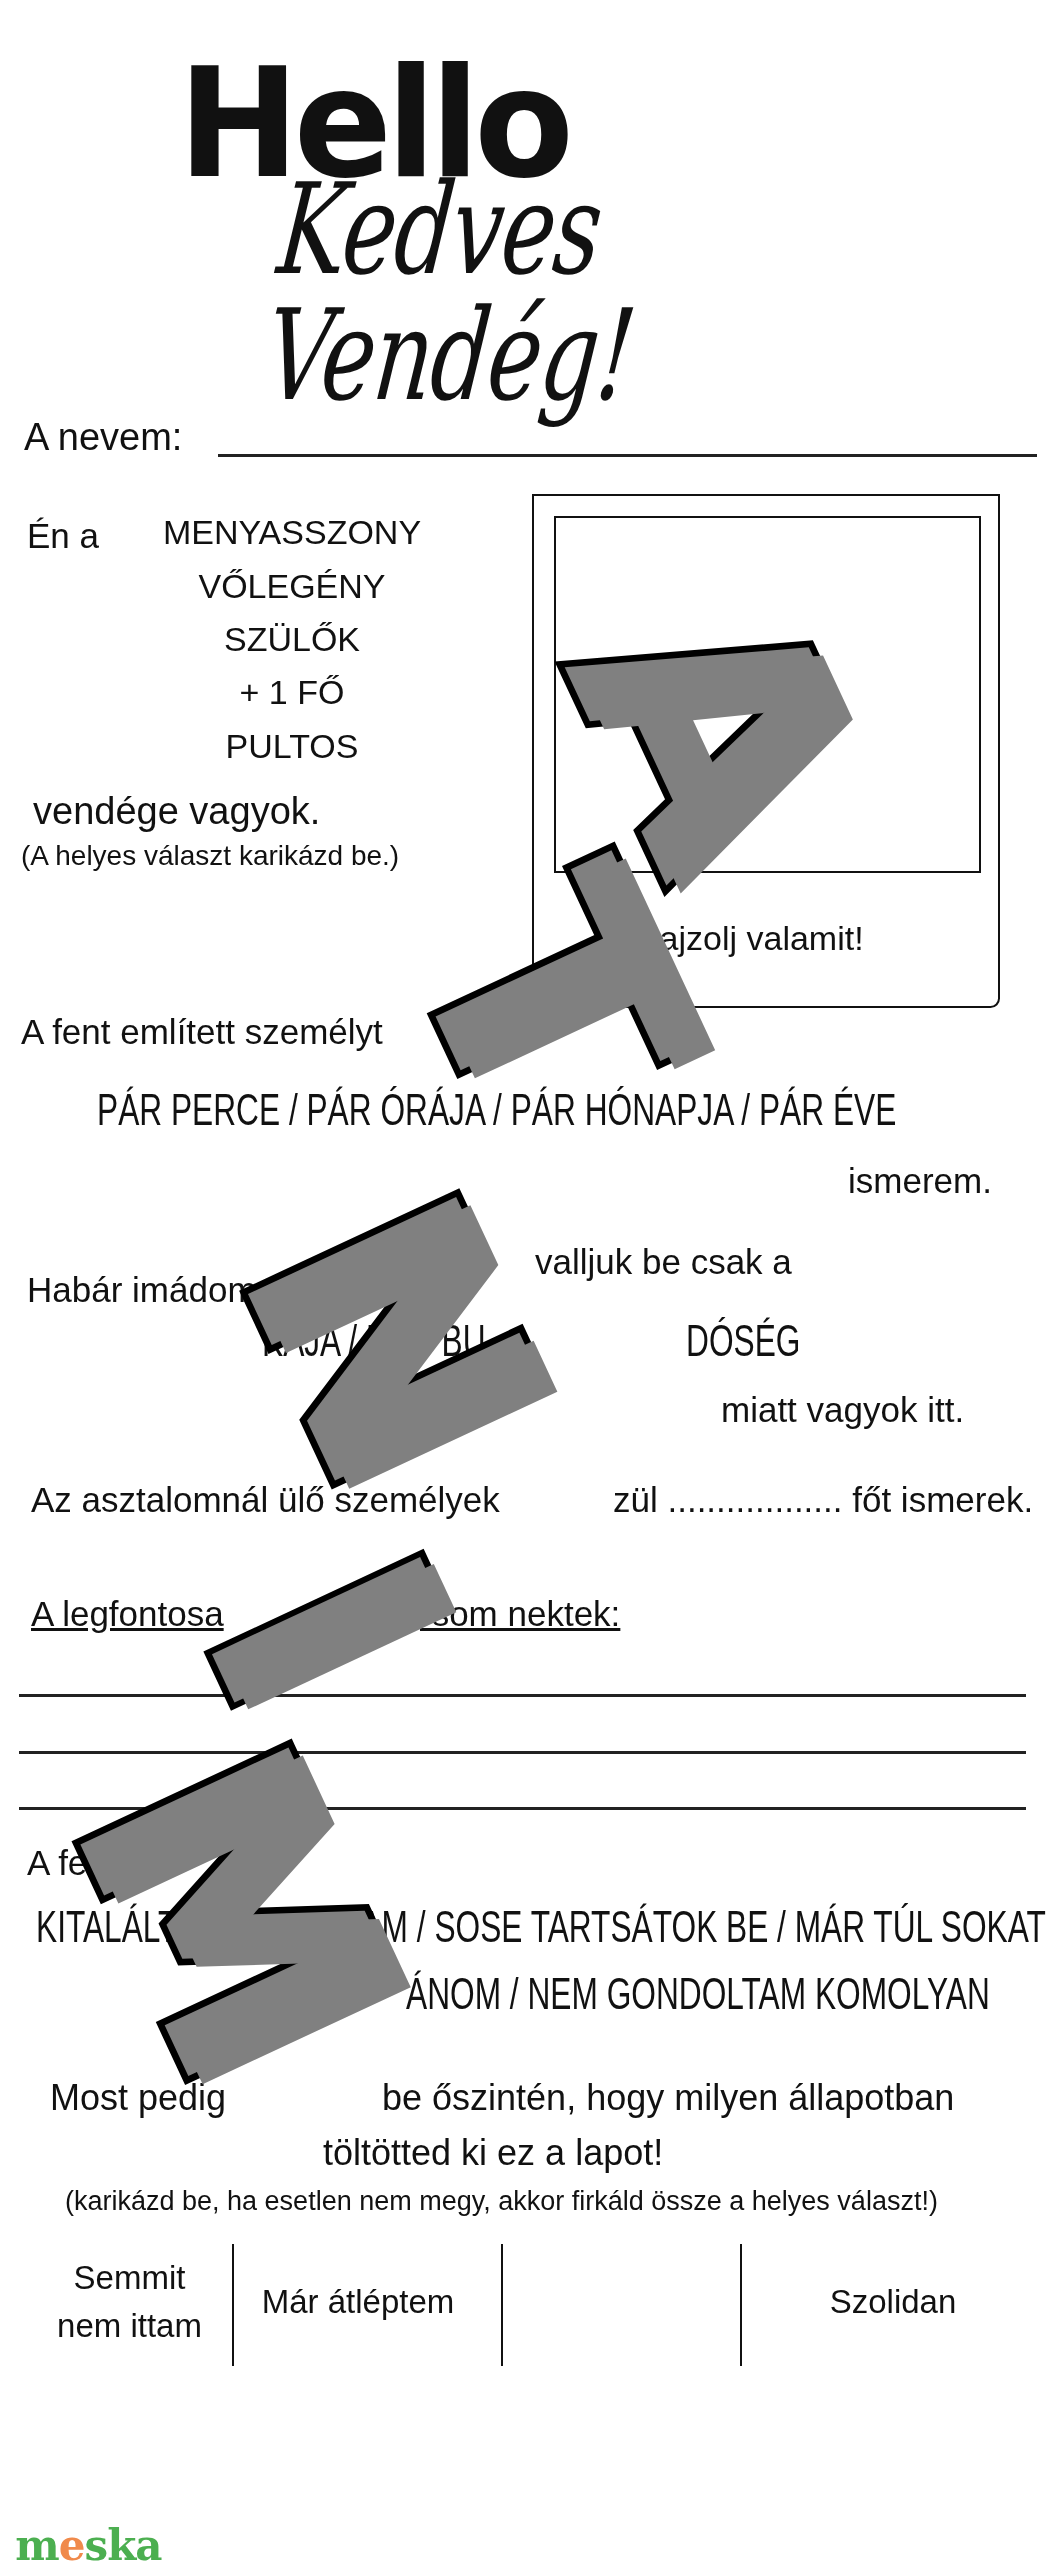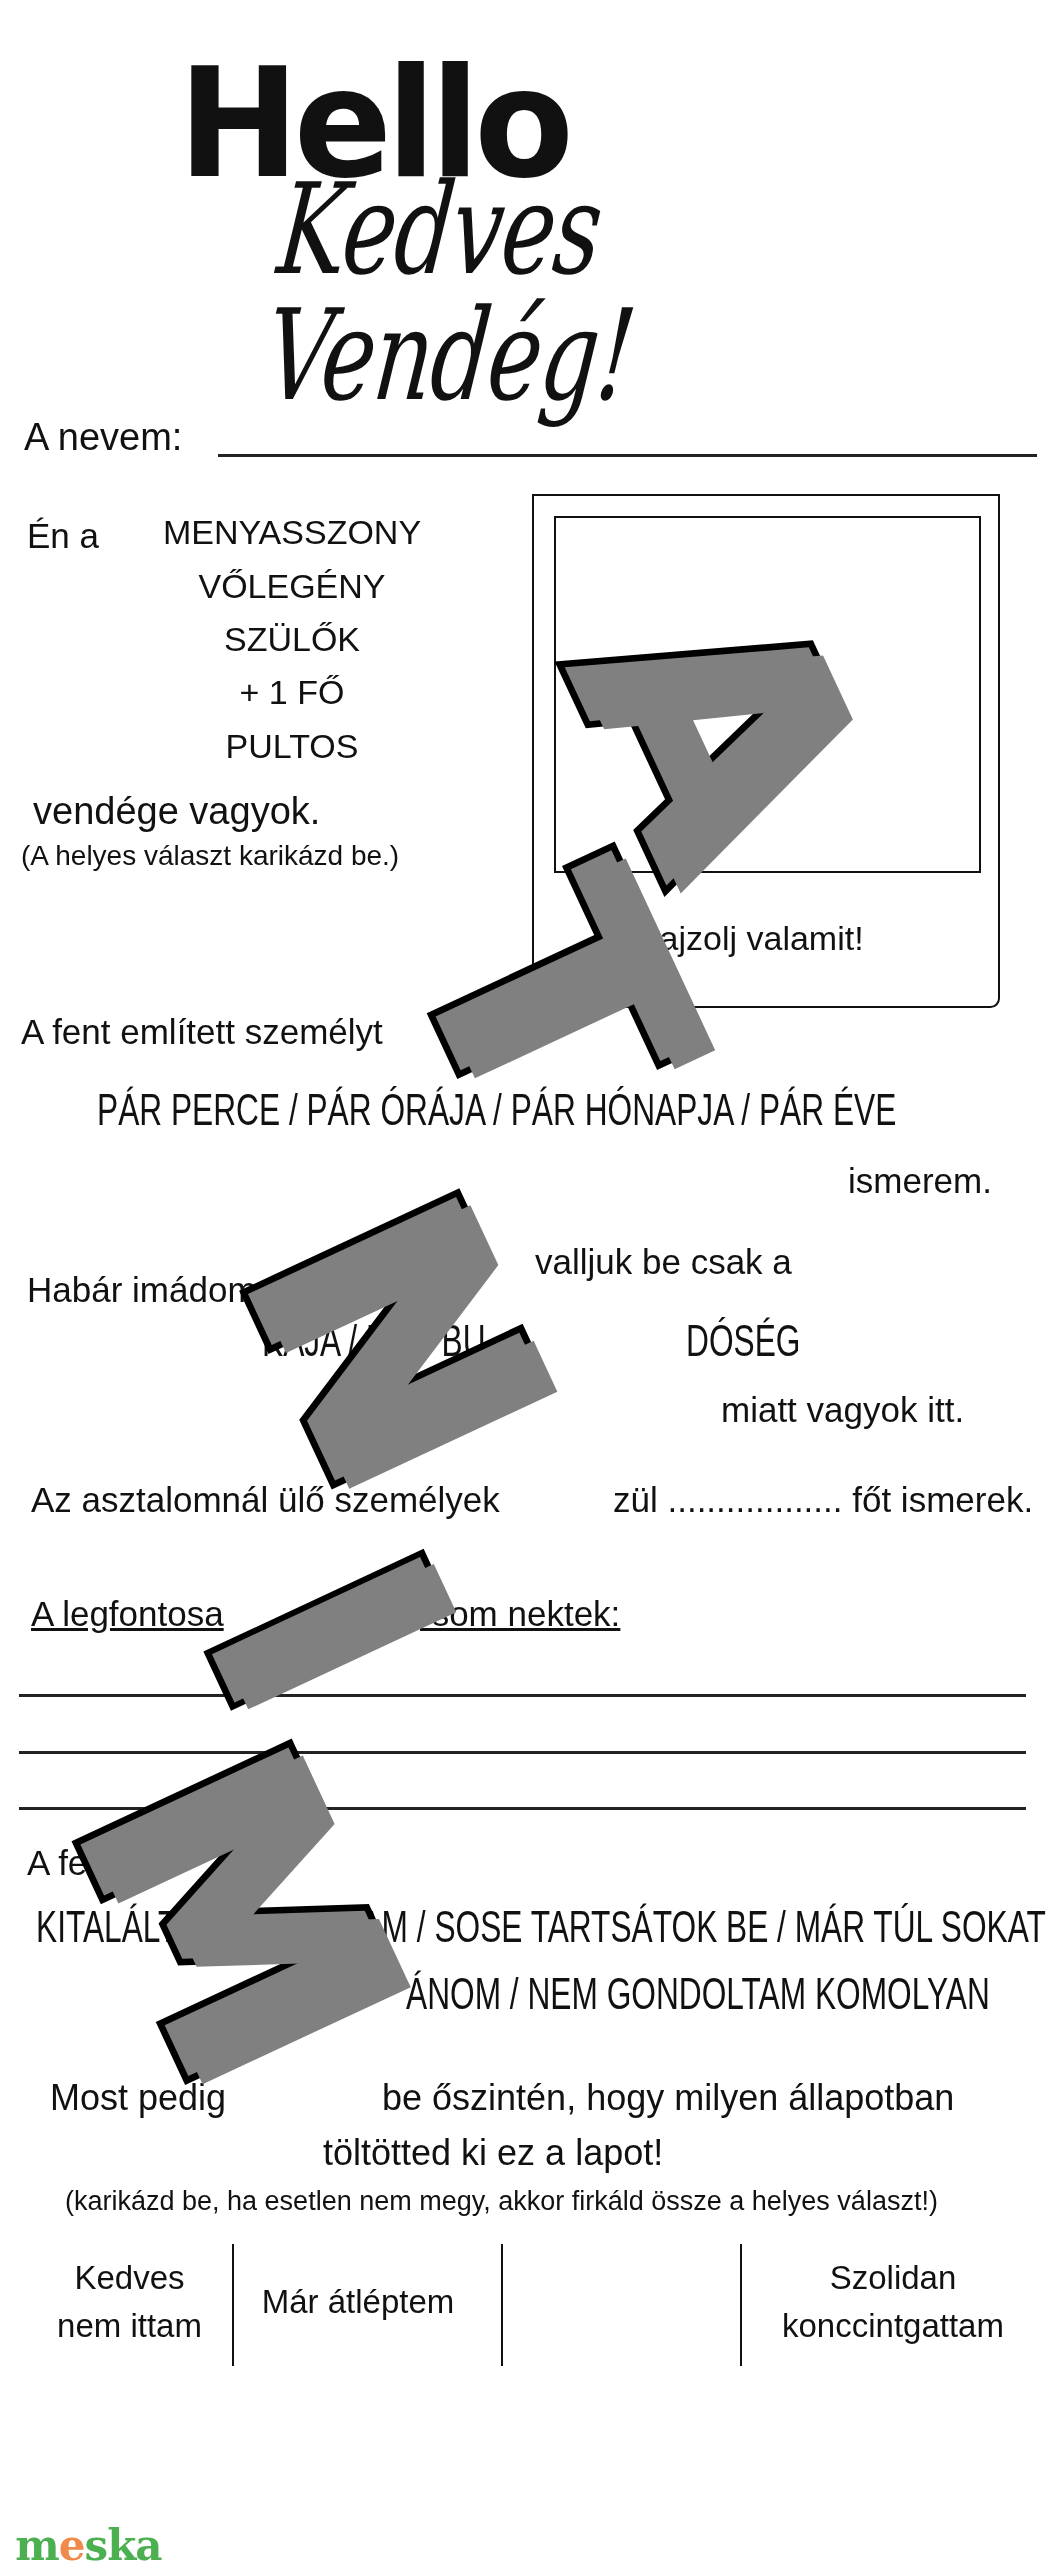--- a/index.html
+++ b/index.html
@@ -75,34 +75,33 @@
 <div class="abs txt" style="left:27px; top:1845px; font-size:35px;">A fenti ta</div>
 <div class="caps" style="left:36px; top:1902px;">KITALÁLTAM / MAJD TAM / SOSE TARTSÁTOK BE / MÁR TÚL SOKAT</div>
 <div class="caps" style="left:406px; top:1969px;">ÁNOM / NEM GONDOLTAM KOMOLYAN</div>
 
 <div class="abs txt" style="left:50px; top:2080px; font-size:36px;">Most pedig</div>
 <div class="abs txt" style="left:382px; top:2080px; font-size:36px;">be őszintén, hogy milyen állapotban</div>
 <div class="abs txt" style="left:323px; top:2135px; font-size:36px;">töltötted ki ez a lapot!</div>
 <div class="abs txt" style="left:65px; top:2188px; font-size:27px;">(karikázd be, ha esetlen nem megy, akkor firkáld össze a helyes választ!)</div>
 
 <div class="choice" style="left:29px; width:201px;">
-  <span>Kedves</span>
+  <span>Semmit</span>
   <span>nem ittam</span>
 </div>
 <div class="vsep" style="left:232px;"></div>
 <div class="choice" style="left:229px; width:258px;align-items:center;">
   <span>Már átléptem</span>
 </div>
 <div class="vsep" style="left:501px;"></div>
 <div class="choice" style="left:506px; width:229px;">
 </div>
 <div class="vsep" style="left:740px;"></div>
 <div class="choice" style="left:750px; width:286px;">
   <span>Szolidan</span>
-  <span>konccintgattam</span>
 </div>
 
 <div class="wm" style="left:76px; top:1757px; transform: rotate(65deg);">M</div>
 <div class="wm" style="left:263px; top:1475px; transform: rotate(65deg) scaleX(0.9);">I</div>
 <div class="wm" style="left:258px; top:1184px; transform: rotate(65deg);">N</div>
 <div class="wm" style="left:439px; top:840px; transform: rotate(65deg);">T</div>
 <div class="wm" style="left:592px; top:573px; transform: rotate(65deg);">A</div>
 
 <div id="meska" class="abs"><span>m</span><span class="e">e</span><span>ska</span></div>
 

